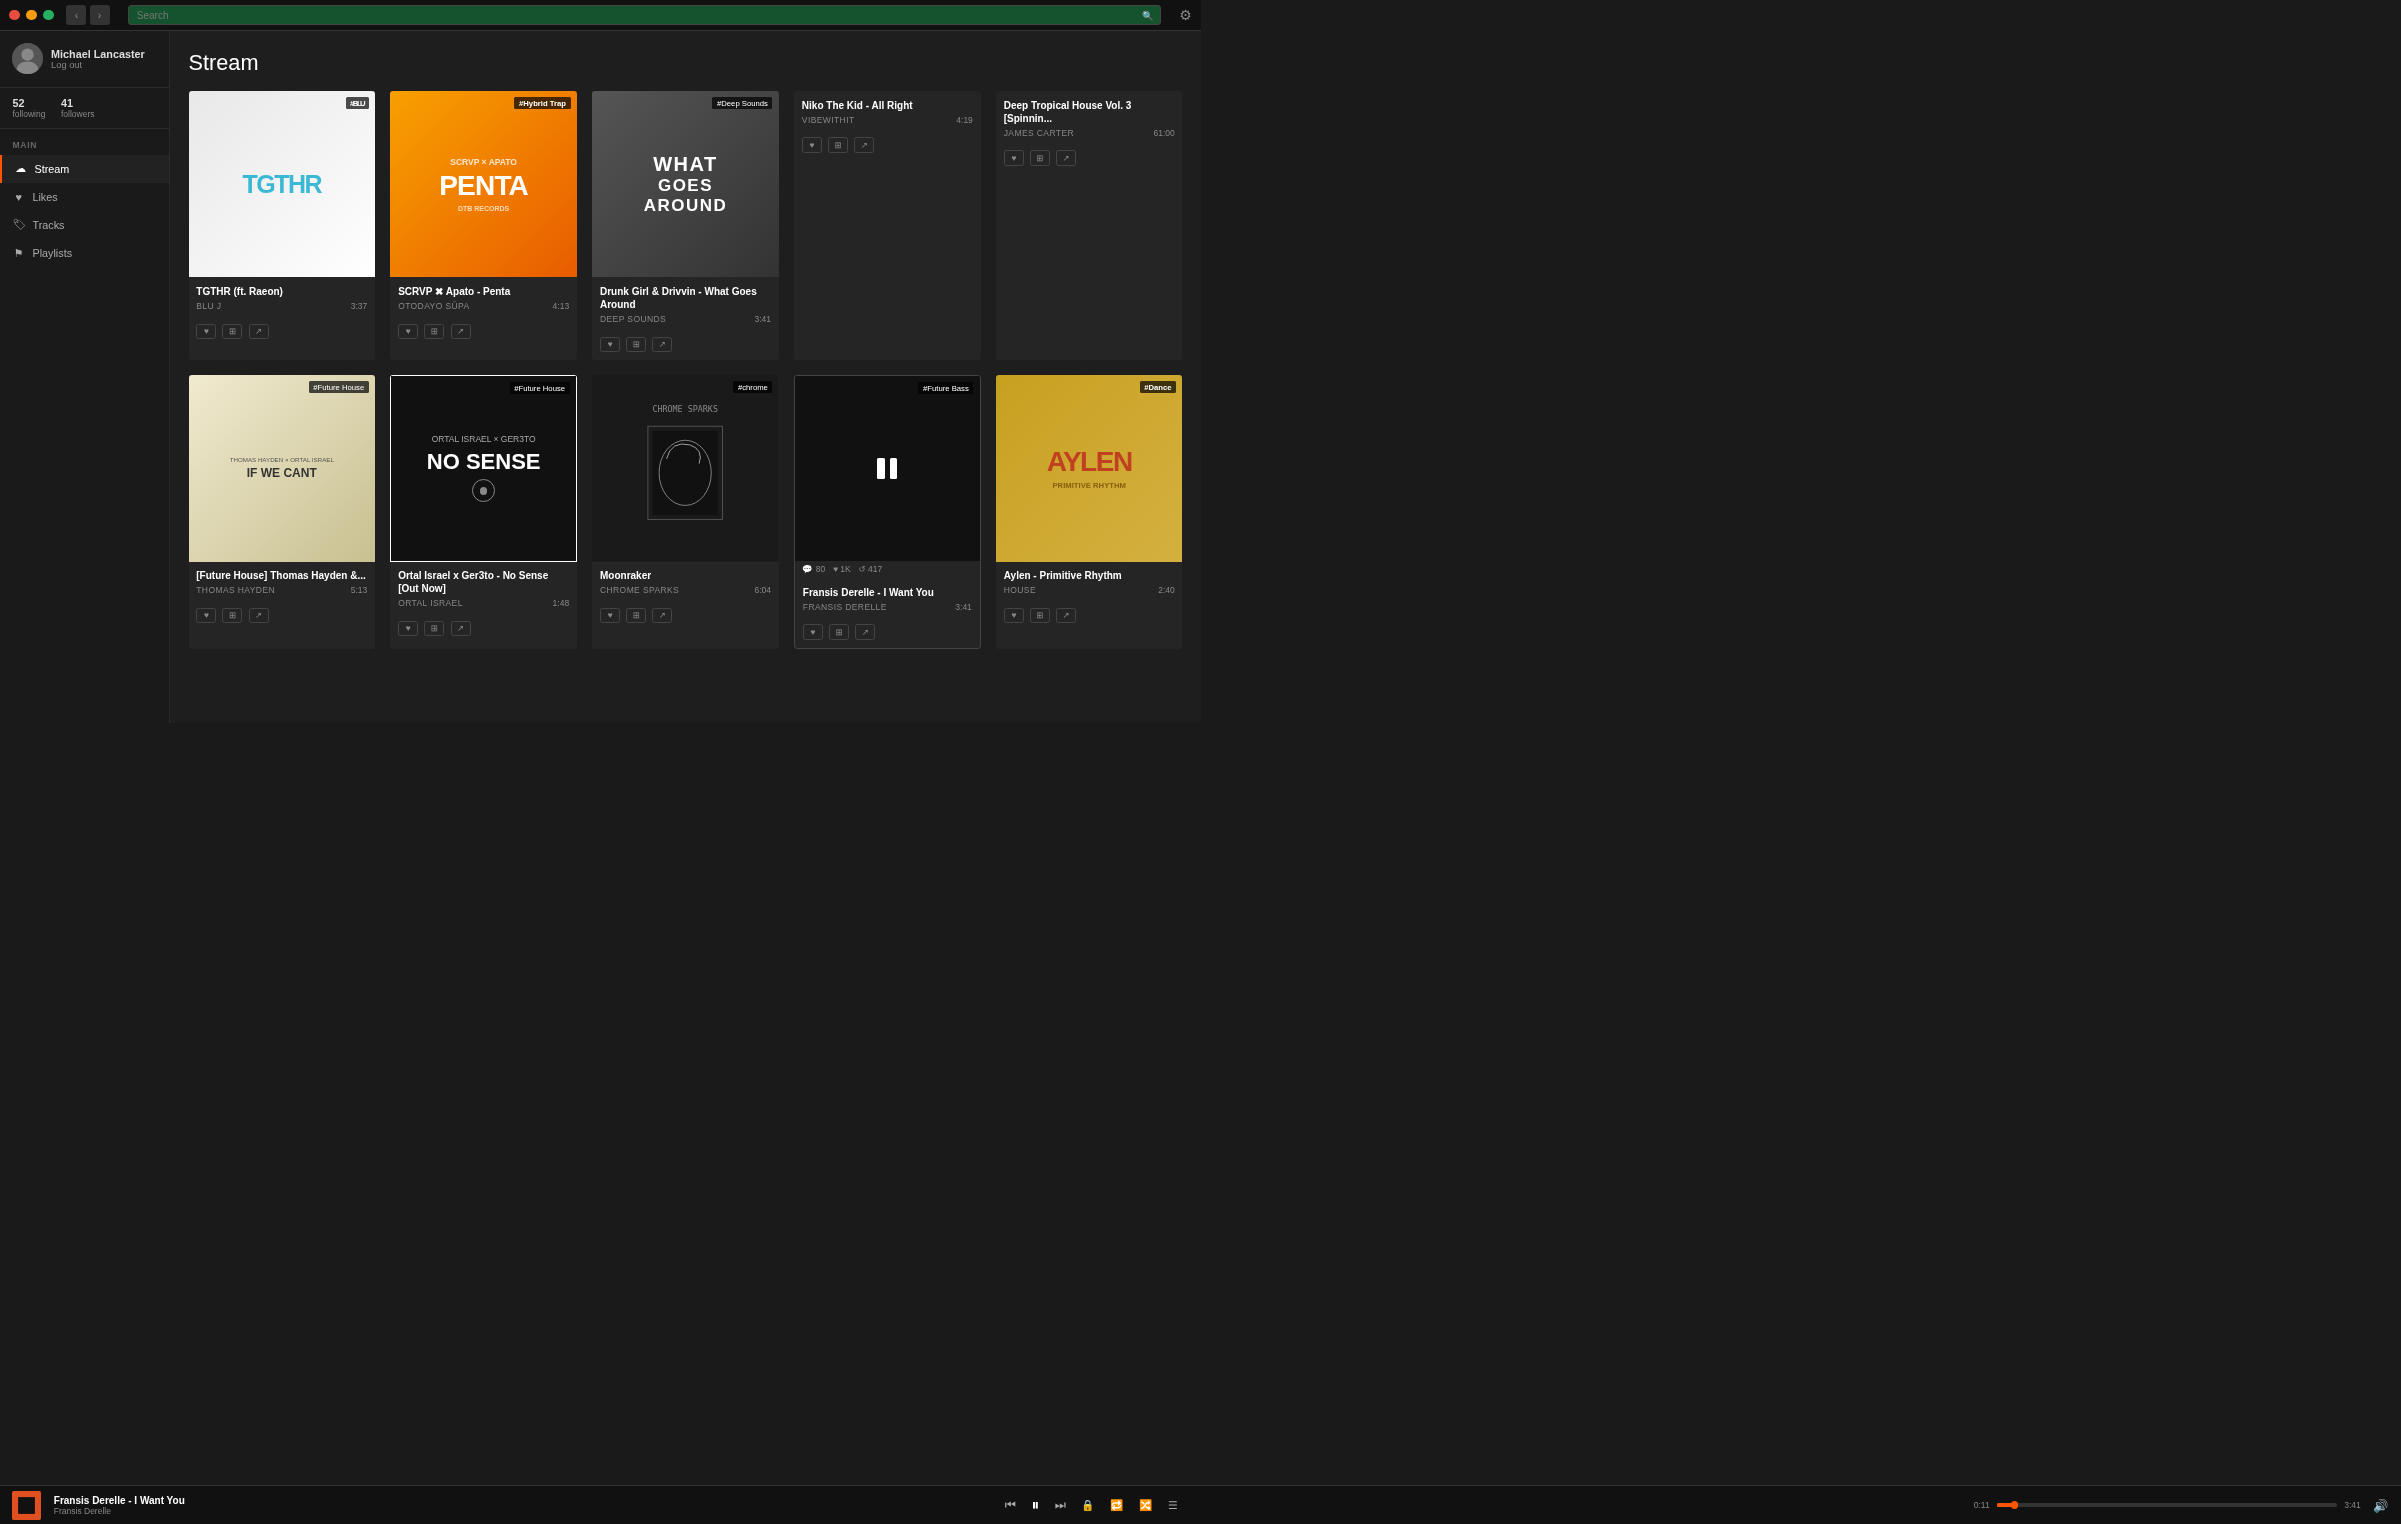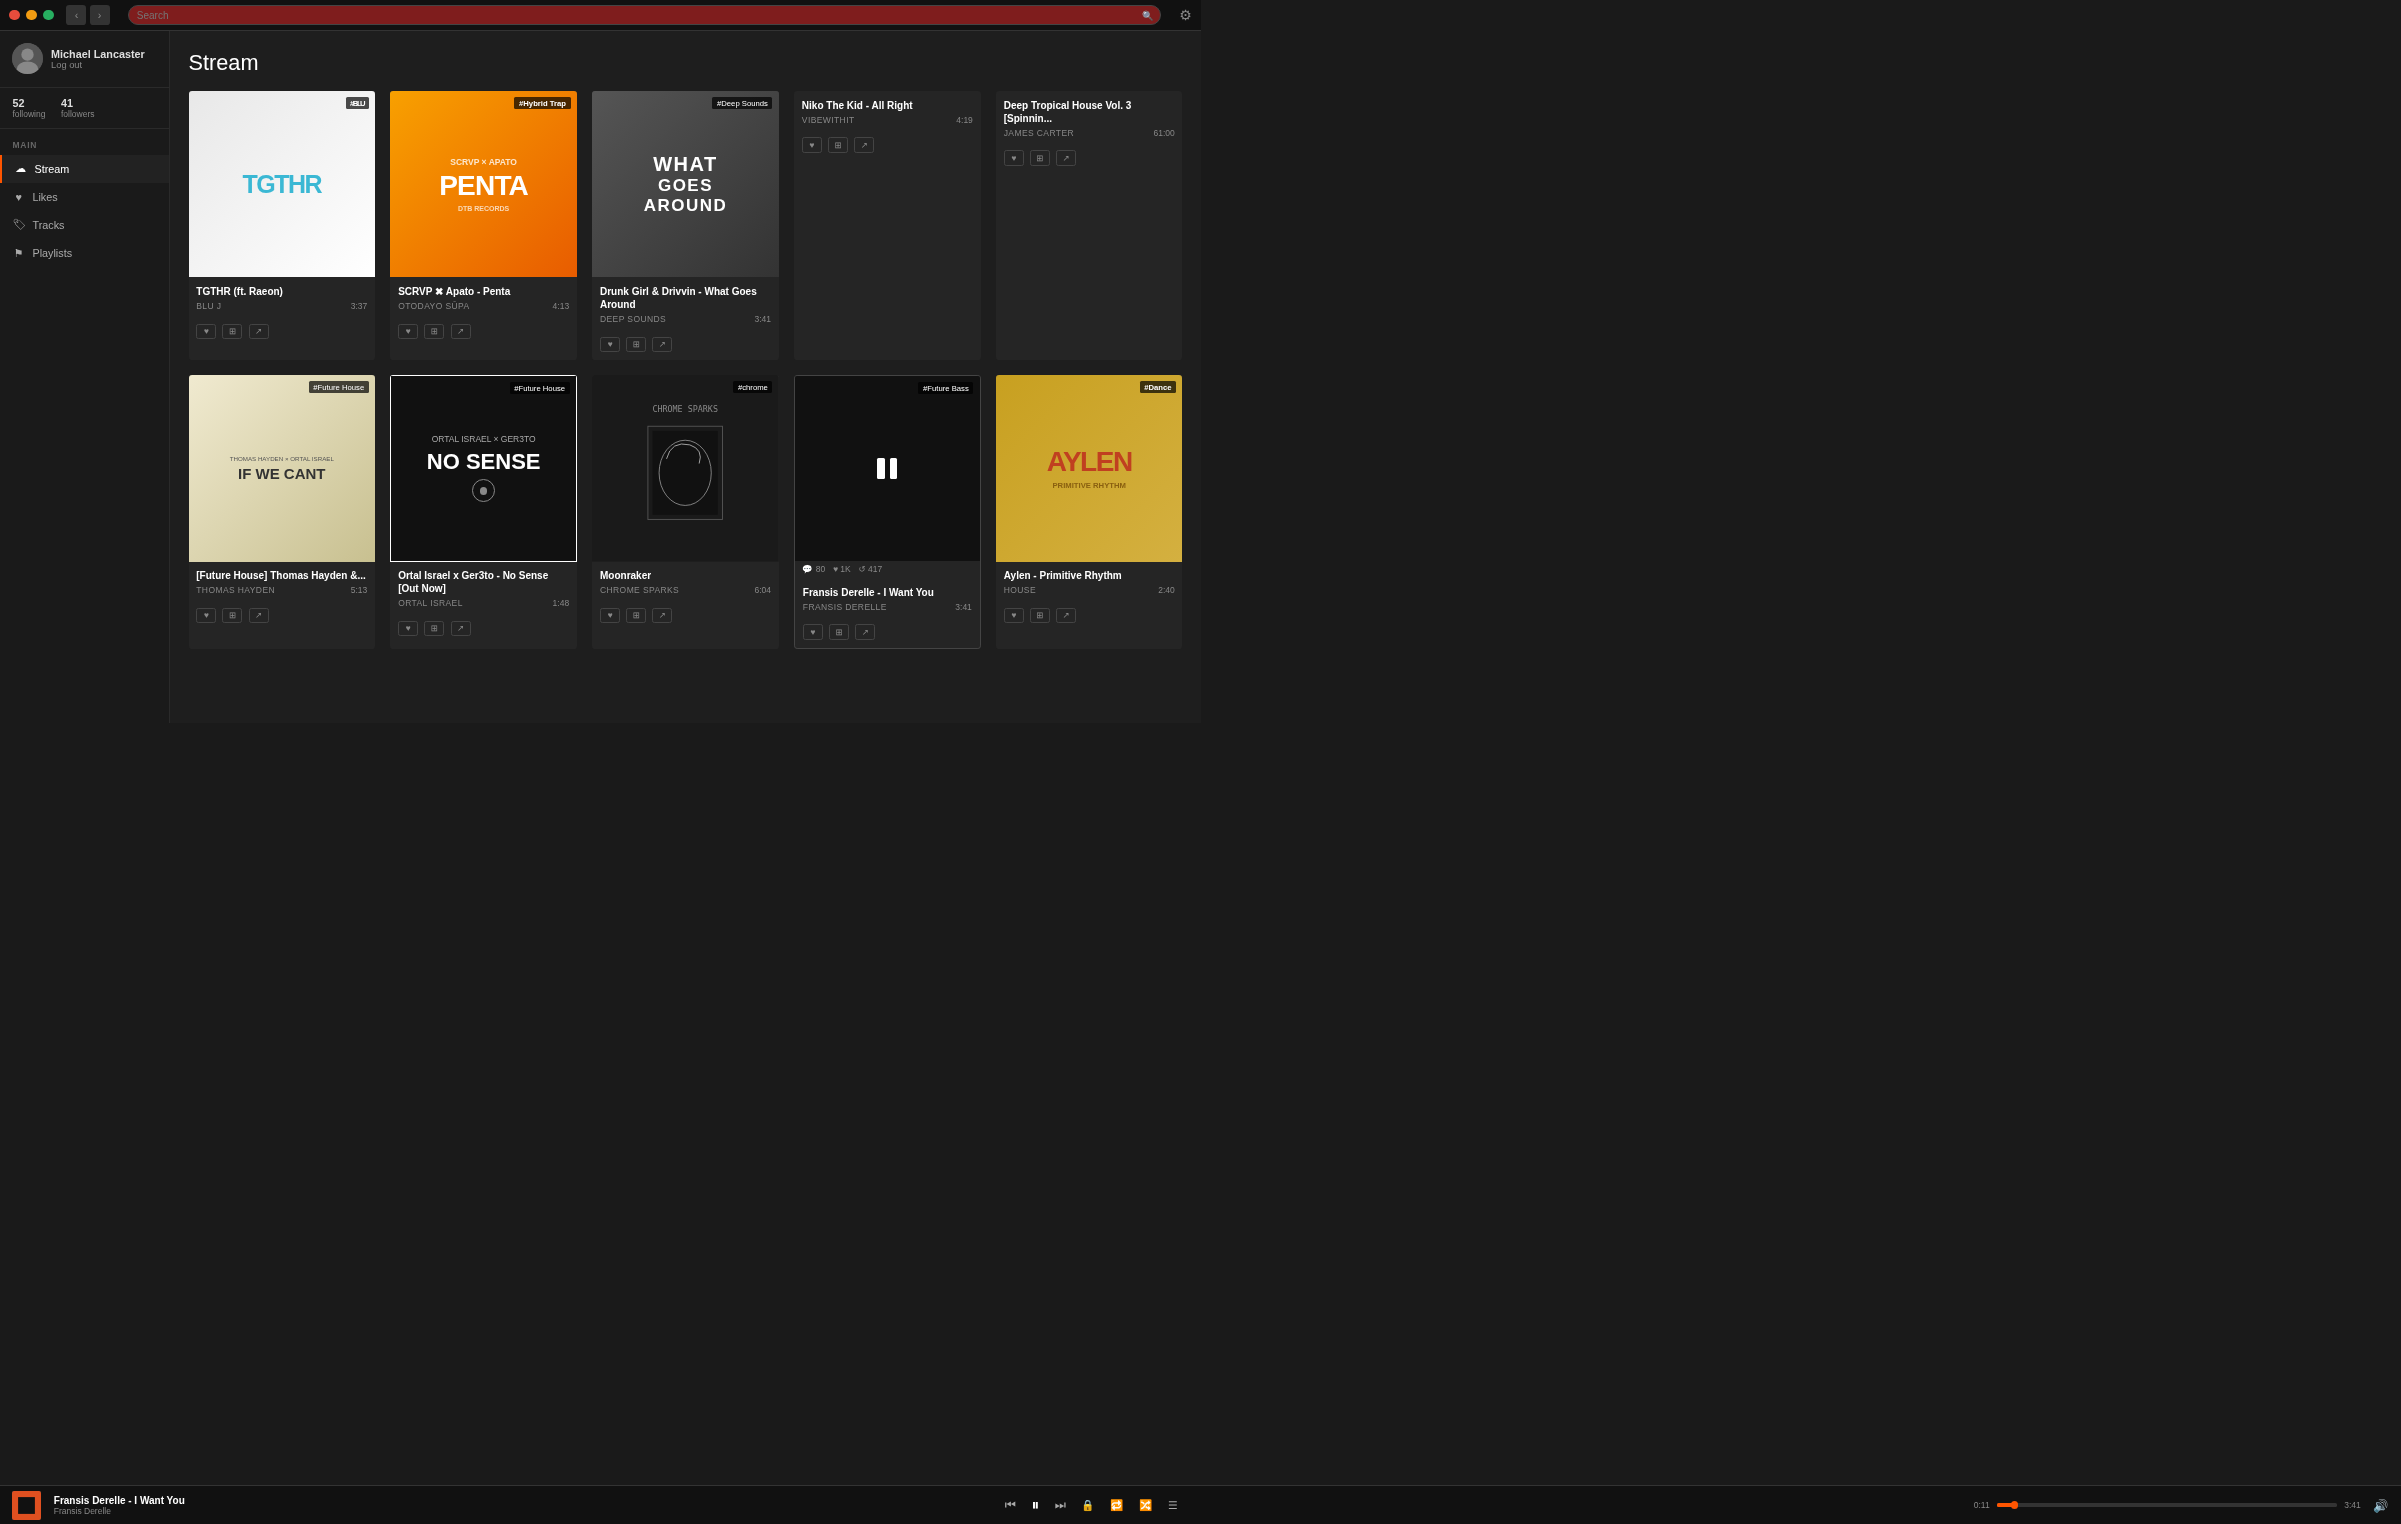--- a/index.html
+++ b/index.html
@@ -54,23 +54,23 @@
       align-items: center;
       justify-content: center;
     }
     .search-bar {
       flex: 1;
       margin: 0 12.4px;
       position: relative;
     }
     .search-bar input {
       width: 100%;
-      background: #7f1d1d;
+      background: #14532d;
       border: 0.8px solid #444;
-      border-radius: 10px;
+      border-radius: 3px;
       color: #aaa;
       padding: 3.9px 23px 3.9px 7.7px;
       font-size: 10px;
       outline: none;
     }
     .search-icon-wrap {
       position: absolute;
       right: 6.2px;
       top: 50%;
       transform: translateY(-50%);
@@ -624,21 +624,21 @@
         </div>
       </div>
     </div>
 
     <div class="track-grid">
 
       <div class="track-card">
         <div class="track-artwork">
           <div class="artwork-inner art-futurehouse" style="background:linear-gradient(135deg,#f0ead0 0%,#c8c090 100%);flex-direction:column;gap:3.1px;padding:6.2px;">
             <div style="font-size:6.2px;color:#555;text-align:center;">THOMAS HAYDEN × ORTAL ISRAEL</div>
-            <div style="font-size:15px;font-weight:700;color:#333;text-align:center;">IF WE CANT</div>
+            <div style="font-size:12px;font-weight:700;color:#333;text-align:center;">IF WE CANT</div>
             <div class="artwork-tag">#Future House</div>
           </div>
         </div>
         <div class="track-info">
           <div class="track-title">[Future House] Thomas Hayden &amp;...</div>
           <div class="track-meta">
             <span class="track-artist">THOMAS HAYDEN</span>
             <span class="track-duration">5:13</span>
           </div>
         </div>

